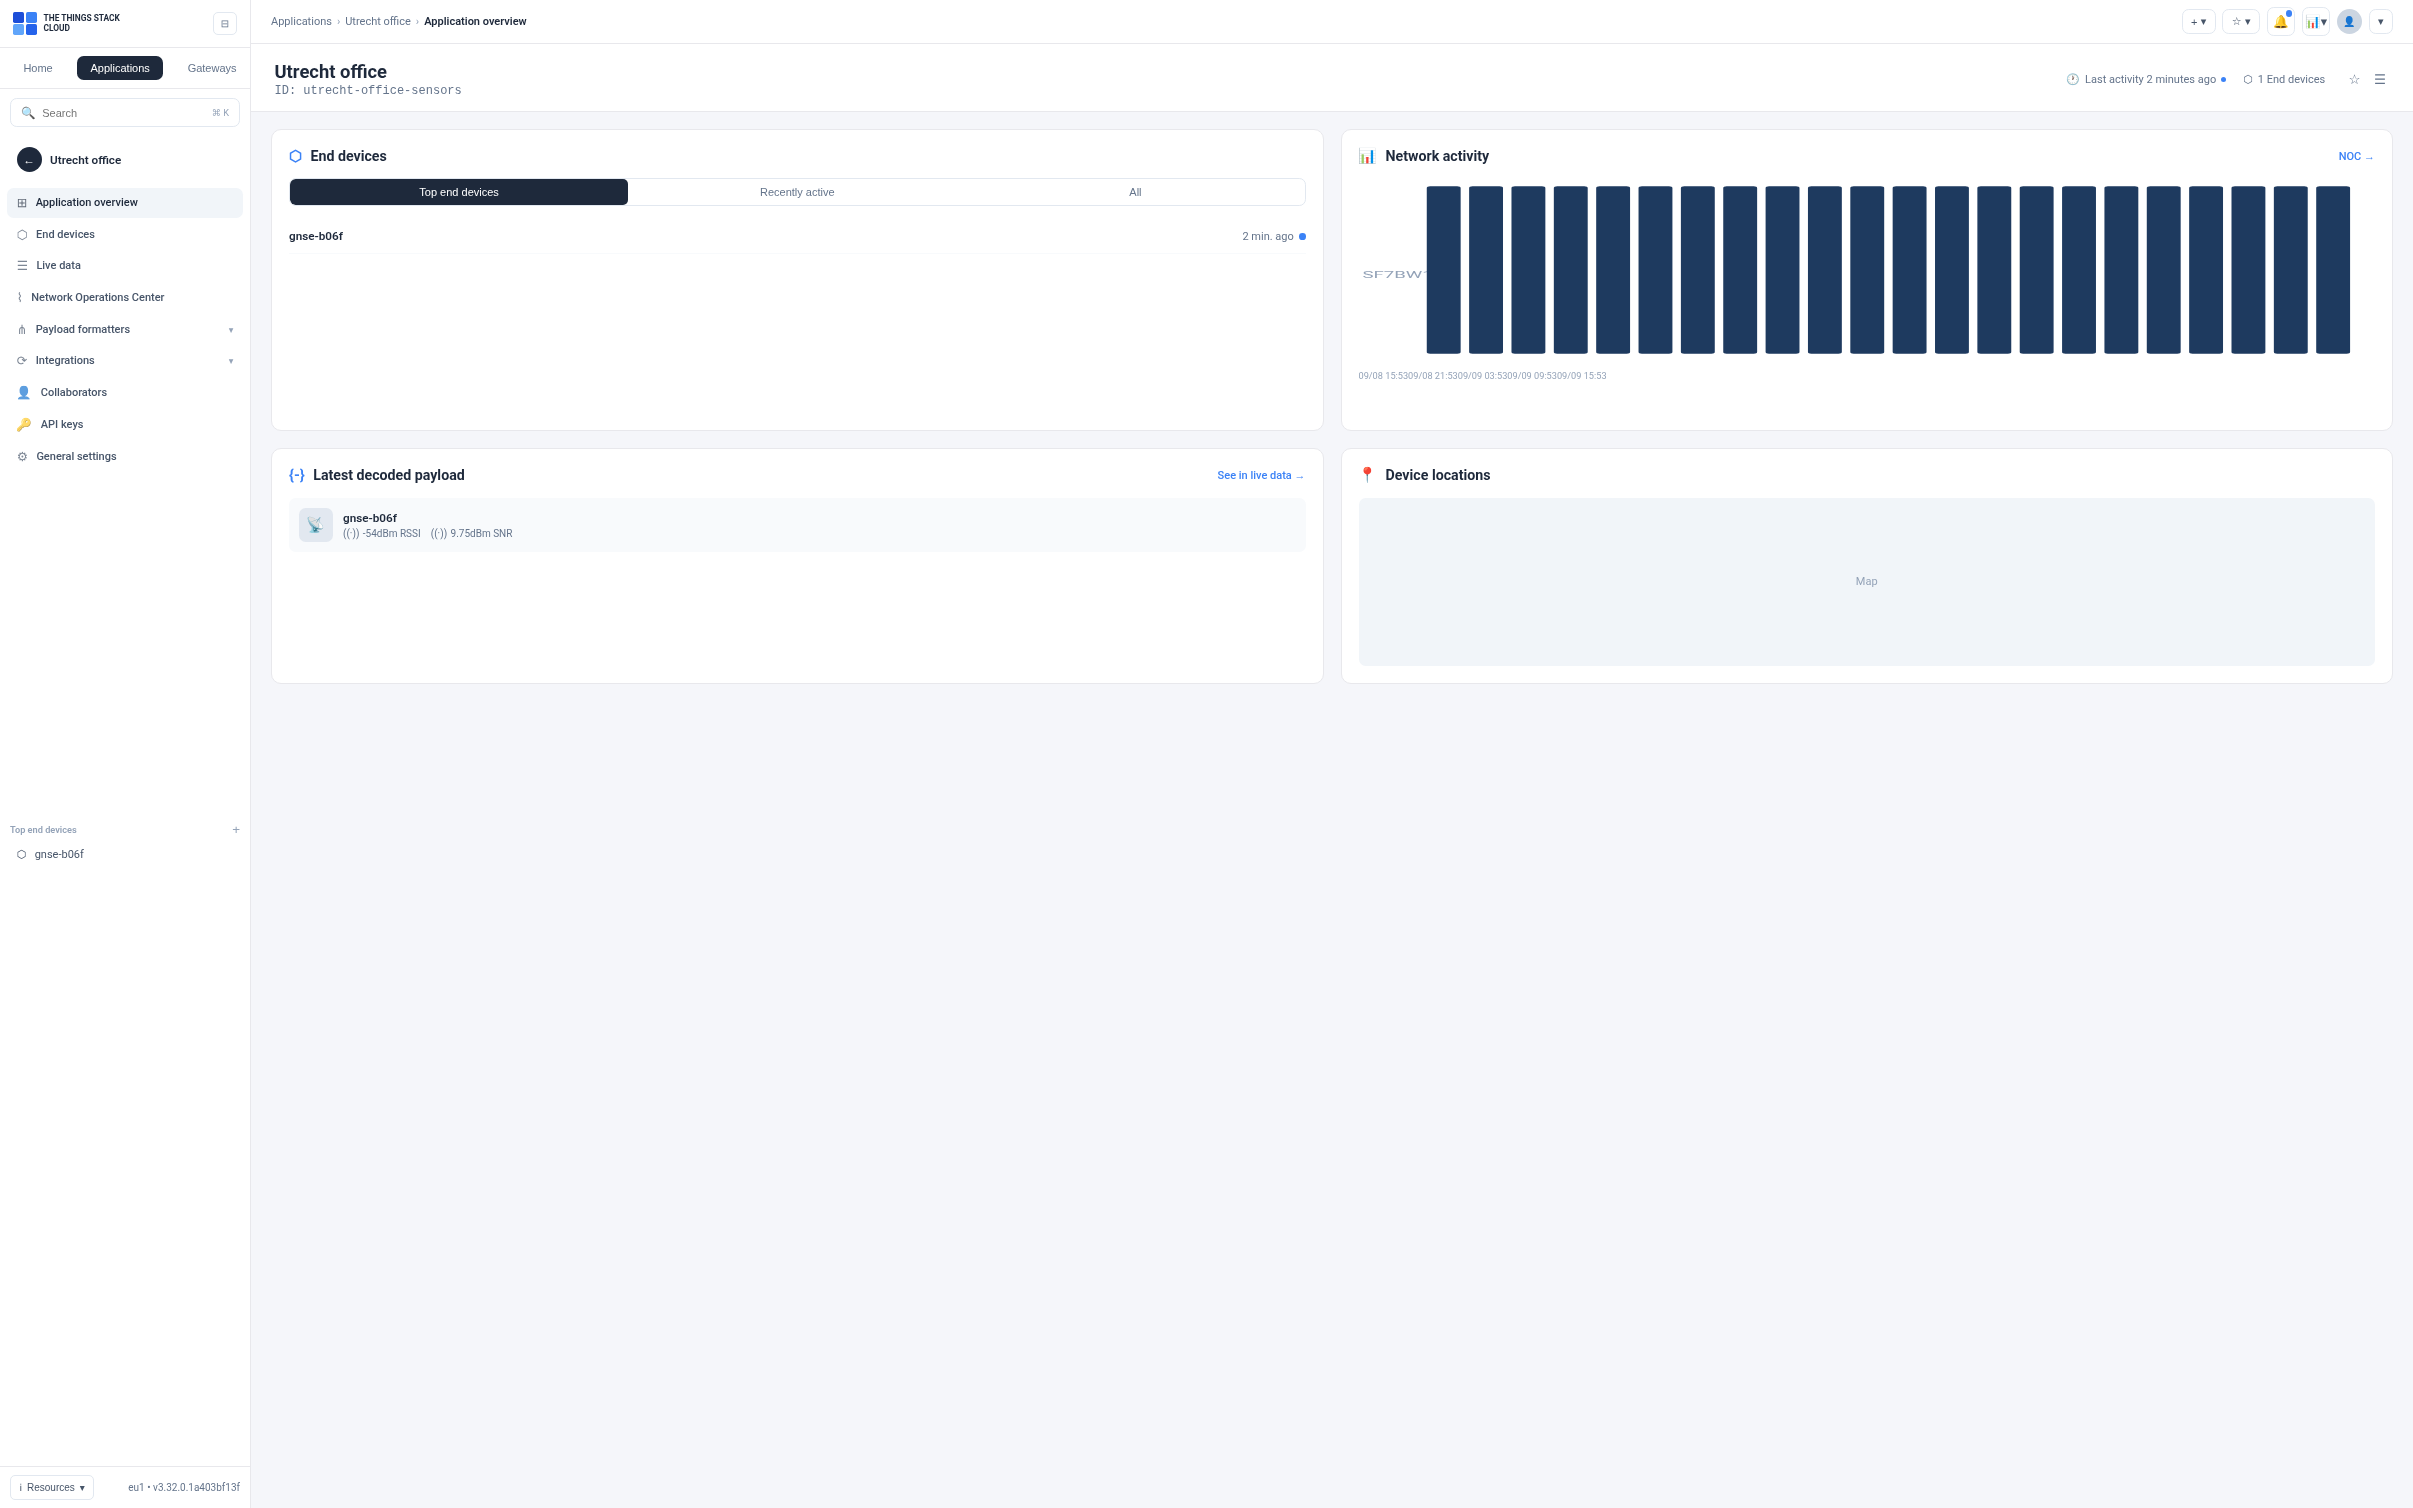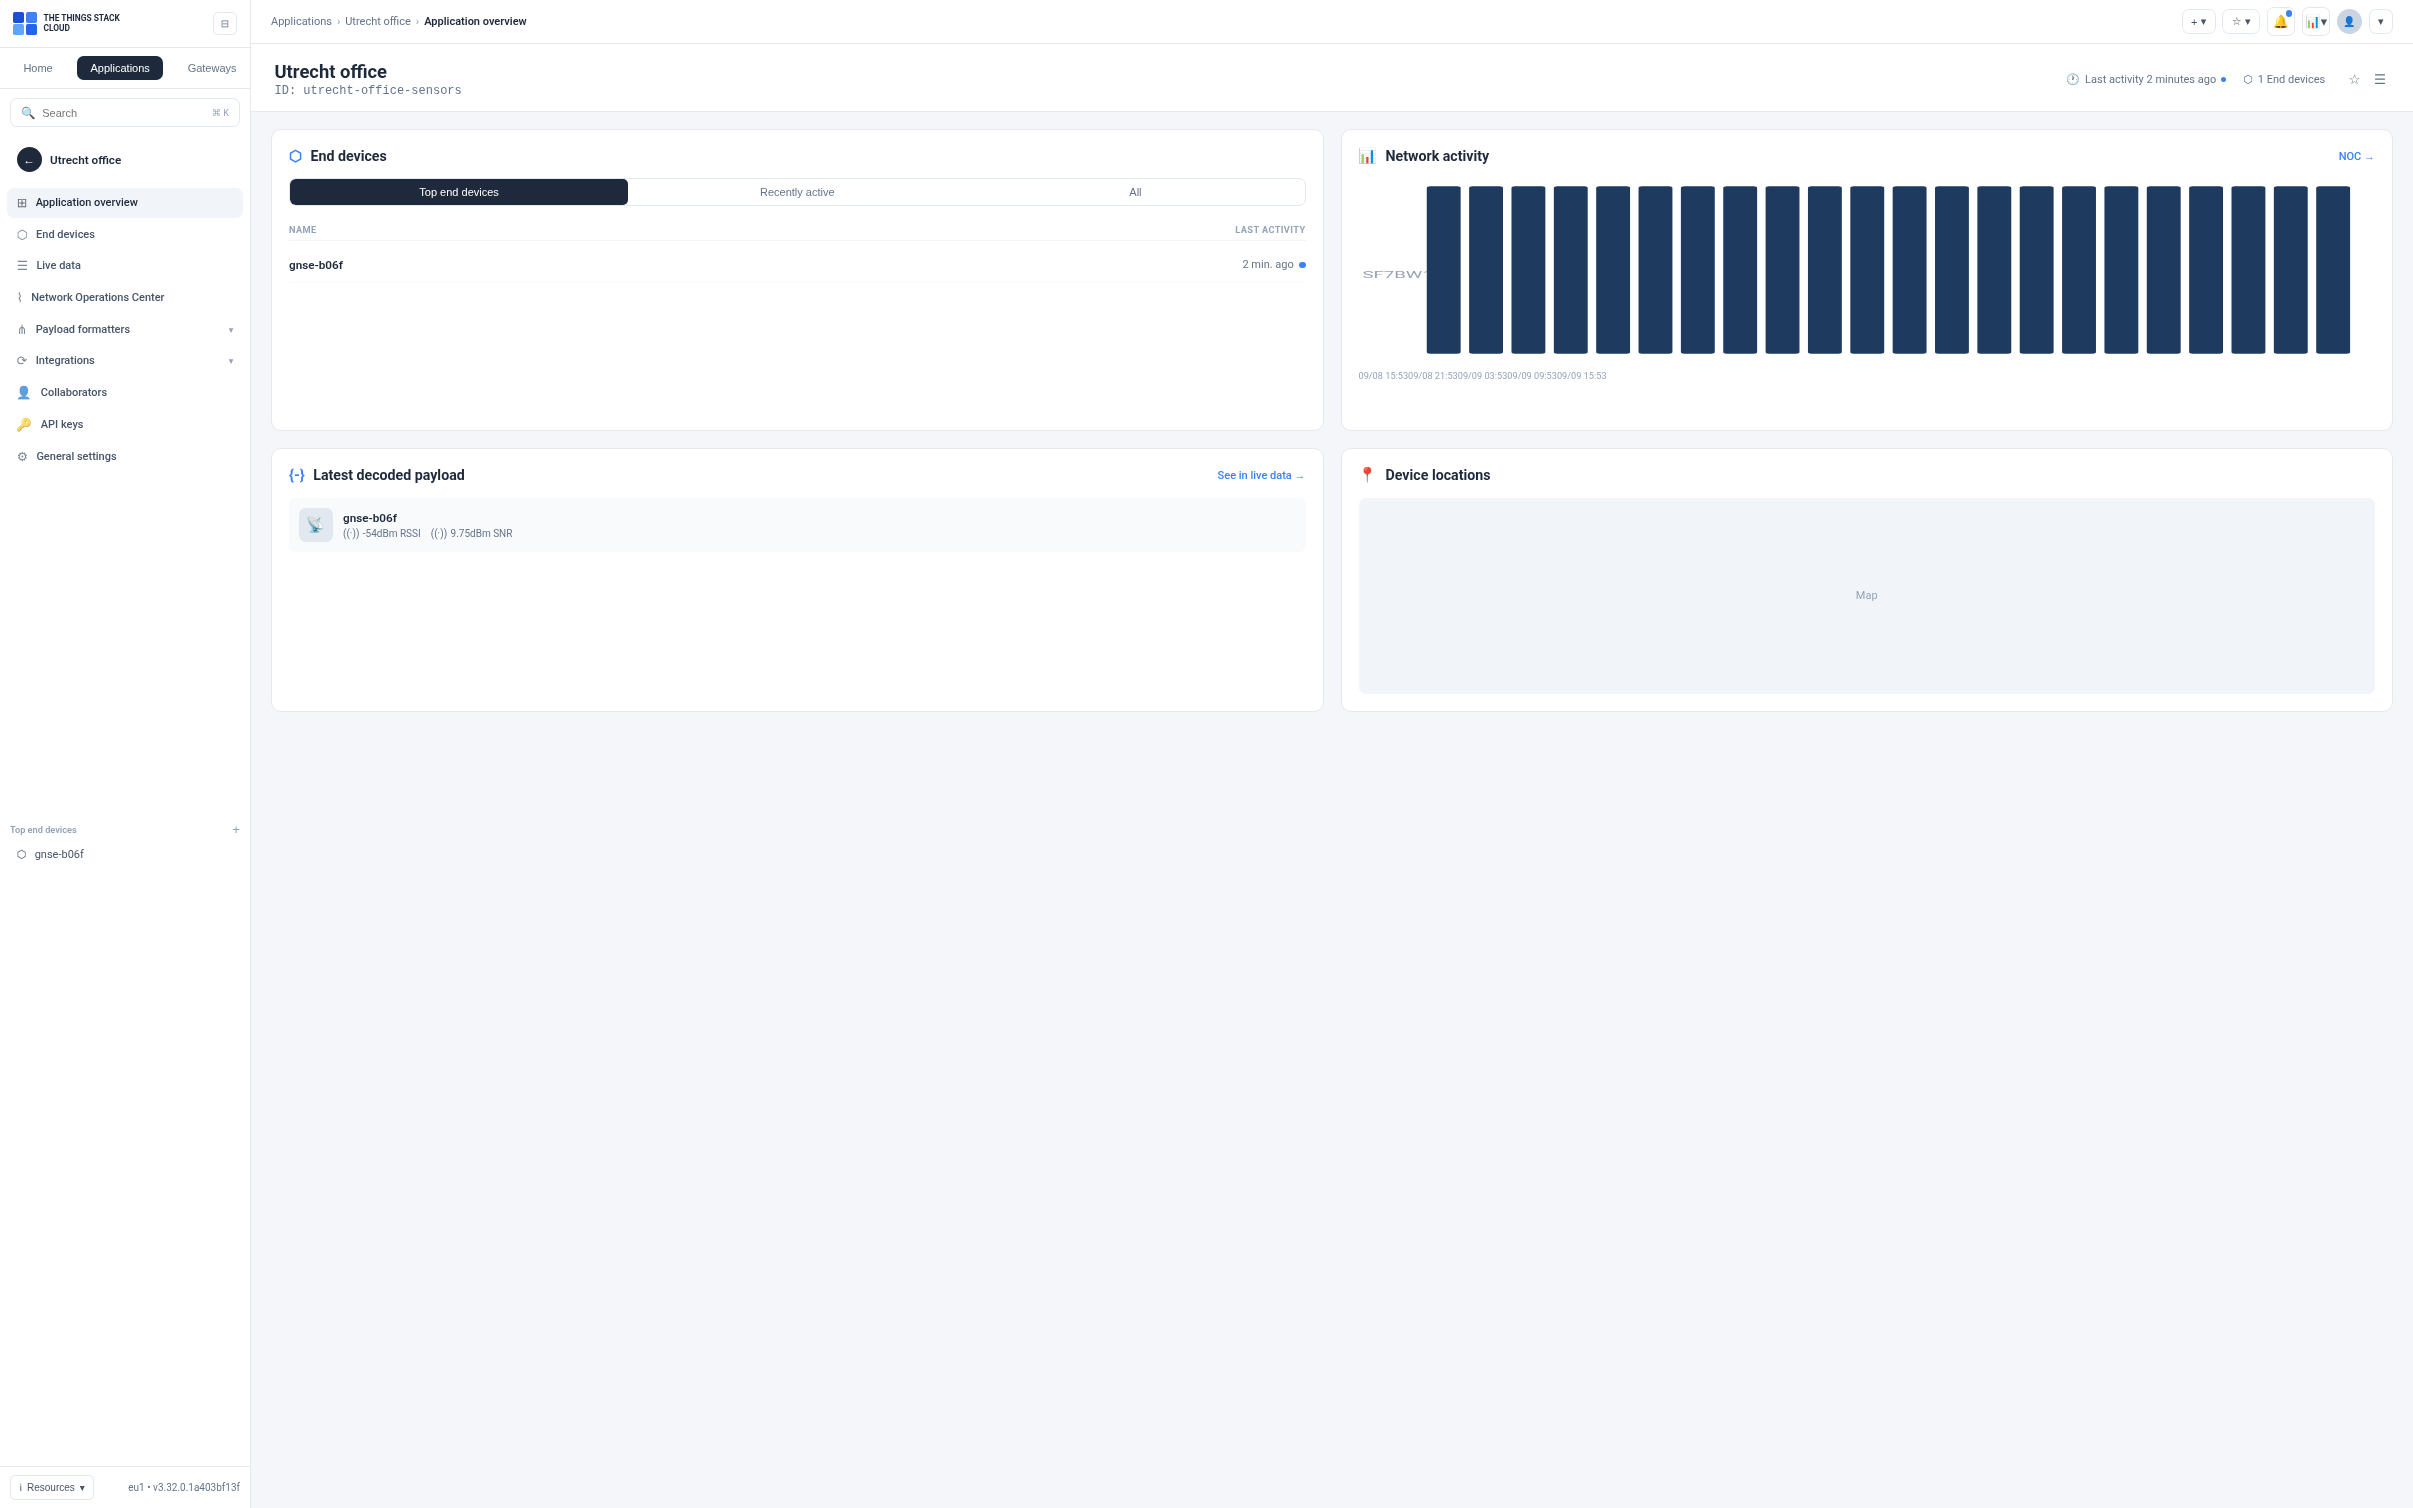--- a/index.html
+++ b/index.html
@@ -570,21 +570,21 @@
     }
 
     .meta-signal {
       display: flex;
       align-items: center;
       gap: 3.4px;
     }
 
     
     .device-locations-placeholder {
-      height: 196px;
+      height: 168px;
       background: #f1f5f9;
       border-radius: 6.7px;
       display: flex;
       align-items: center;
       justify-content: center;
       color: #94a3b8;
       font-size: 11px;
     }
 
     .separator-dot {
@@ -765,24 +765,20 @@
             <span>End devices</span>
           </div>
         </div>
 
         <div class="device-tabs">
           <button class="device-tab active">Top end devices</button>
           <button class="device-tab">Recently active</button>
           <button class="device-tab">All</button>
         </div>
 
-        <div class="device-table-header">
-          <span>NAME</span>
-          <span>LAST ACTIVITY</span>
-        </div>
 
         <div class="device-row">
           <span class="device-name">gnse-b06f</span>
           <div class="device-activity">
             <span>2 min. ago</span>
             <span class="activity-dot"></span>
           </div>
         </div>
       </div>
 

